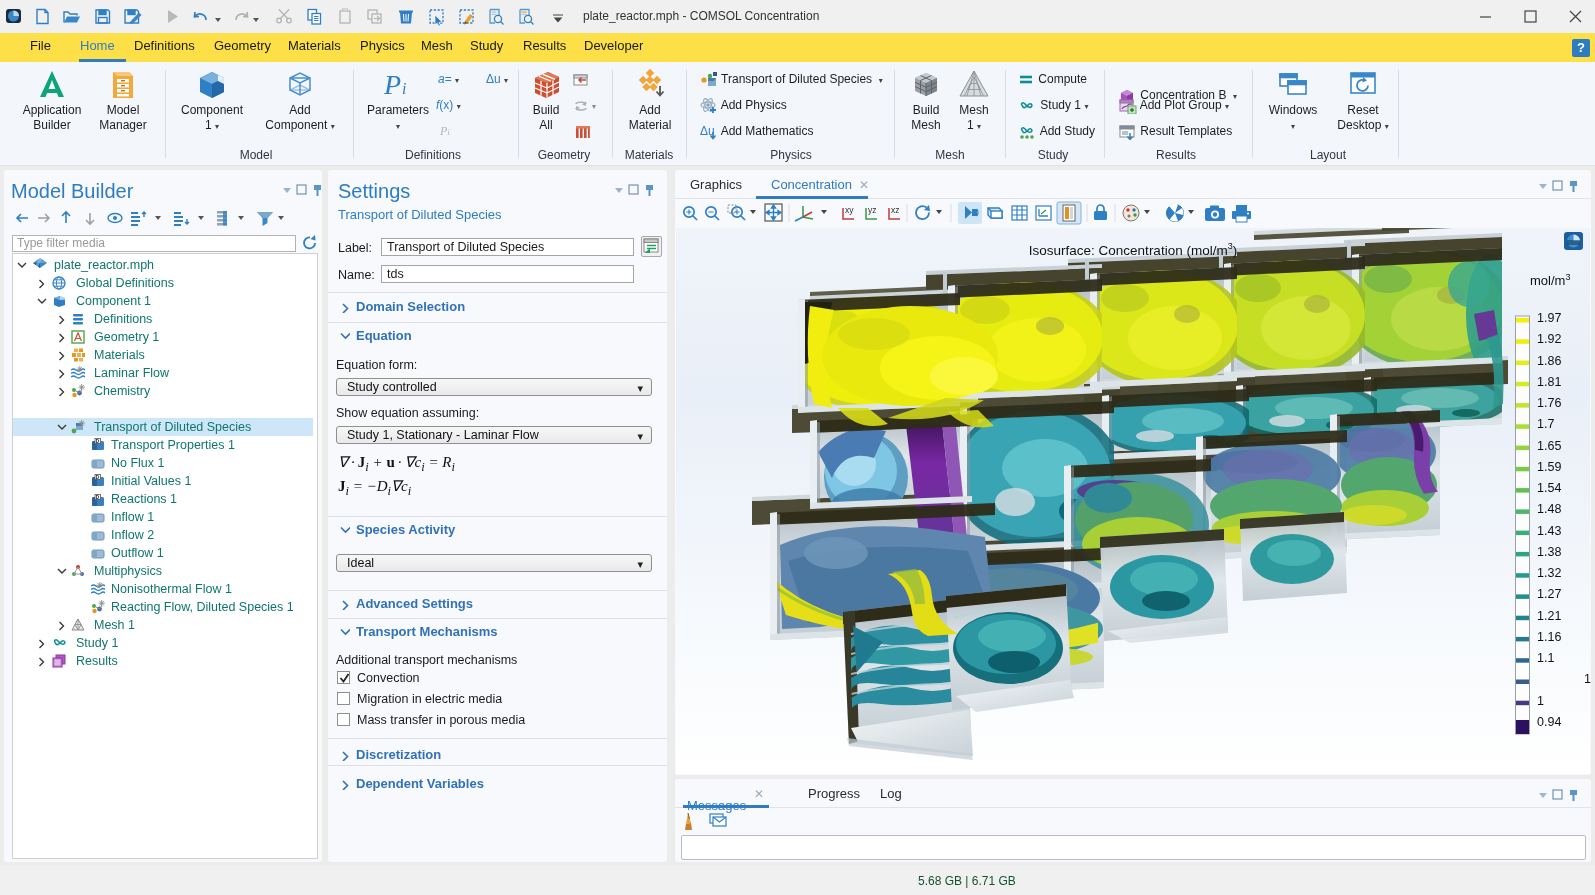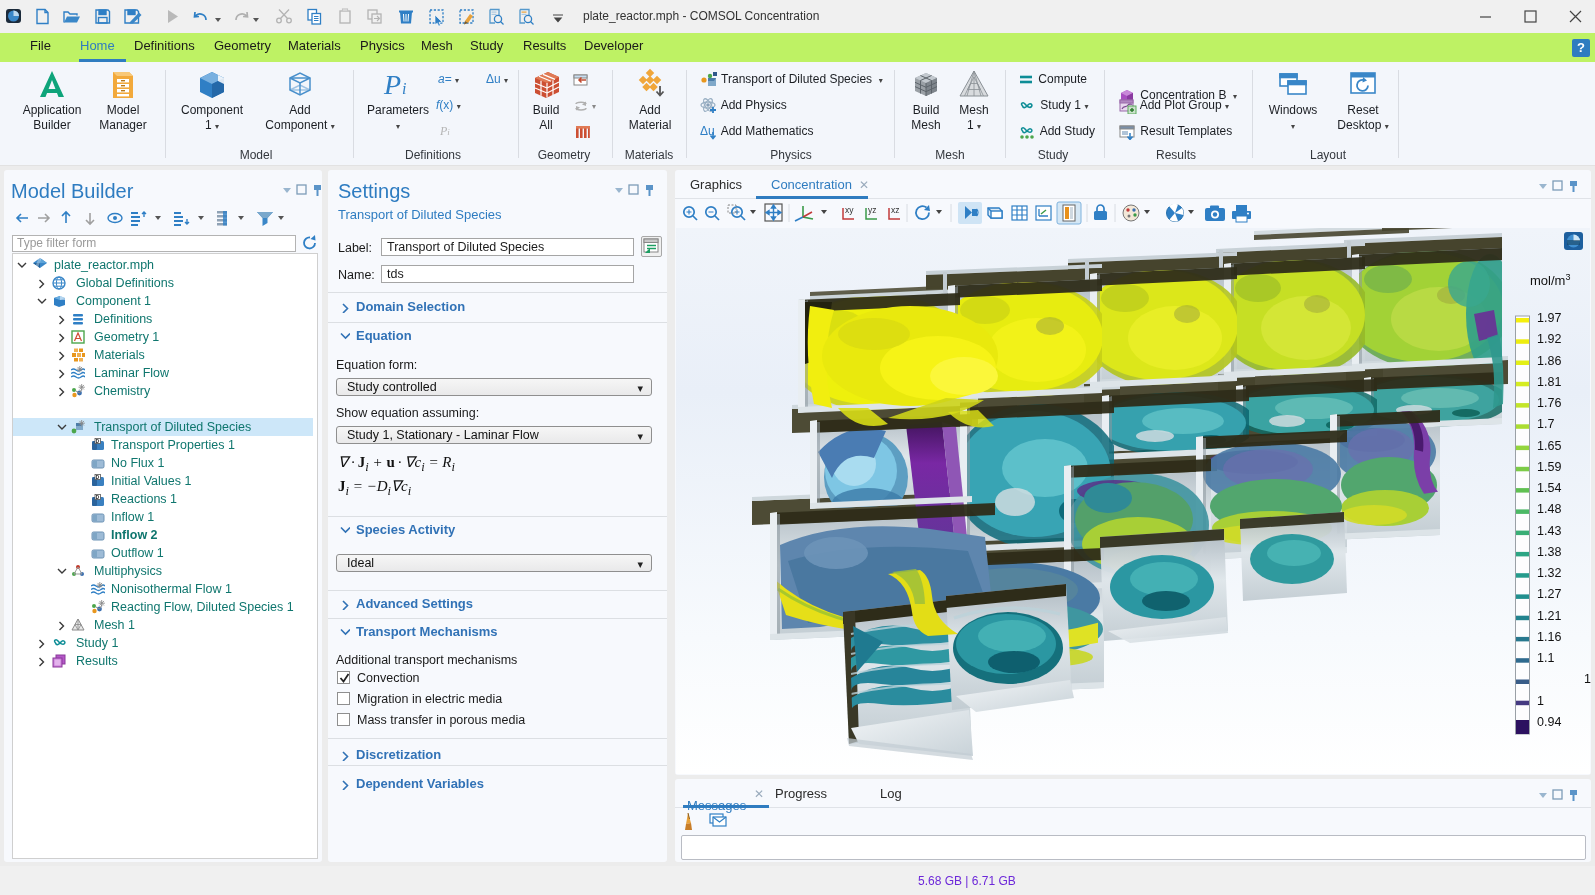--- a/index.html
+++ b/index.html
@@ -2,21 +2,21 @@
 <html><head>
 <meta charset="utf-8">
 <style>
 * { margin:0; padding:0; box-sizing:border-box; }
 html,body { width:1595px; height:895px; overflow:hidden; font-family:"Liberation Sans", sans-serif; }
 body { background:#f0f0f0; position:relative; font-size:12.5px; color:#1a1a1a; }
 
 #titlebar { position:absolute; left:0; top:0; width:1595px; height:33px; background:#f0f0f0; }
 #titlebar .ttl { position:absolute; left:583px; top:9px; font-size:12px; color:#333; }
 
-#menubar { position:absolute; left:0; top:33px; width:1595px; height:29px; background:#bef264; }
+#menubar { position:absolute; left:0; top:33px; width:1595px; height:29px; background:#fde047; }
 .menu-item { position:absolute; top:5px; font-size:13px; color:#1a1a1a; }
 .menu-item.active { color:#2f7cc0; }
 #home-underline { position:absolute; left:79px; top:26px; width:47px; height:3px; background:#2f7cc0; }
 
 #ribbon { position:absolute; left:0; top:62px; width:1595px; height:104px; background:#f3f6fb; border-bottom:1px solid #e2e2e2; }
 .rsep { position:absolute; top:8px; height:88px; width:1px; background:#d9dce2; }
 .rlabel { position:absolute; top:86px; font-size:12px; color:#33373d; width:120px; text-align:center; }
 .bigbtn { position:absolute; top:4px; text-align:center; font-size:12px; color:#1b1e23; line-height:15px; }
 .bigbtn .bicon { display:block; margin:2px auto 3px auto; width:32px; height:32px; }
 .smallbtn { position:absolute; font-size:12px; color:#1b1e23; height:18px; line-height:18px; white-space:nowrap; }
@@ -54,21 +54,21 @@
 .tab { position:absolute; top:7px; font-size:13px; color:#2b2b2b; }
 .tab.active { color:#2f7cc0; }
 #gfx-toolbar { position:absolute; left:0px; top:30px; width:741px; height:28px; }
 #plotarea { position:absolute; left:1px; top:58px; width:914px; height:546px; background:linear-gradient(#f0f4fa 0%, #e9eff8 30%, #f7fafd 75%, #ffffff 100%); }
 #plot-title { position:absolute; left:0; top:13px; width:100%; text-align:center; font-size:13.5px; color:#111; }
 
 #messages { left:675px; top:613px; width:916px; height:83px; }
 #msg-input { position:absolute; left:6px; top:56px; width:905px; height:25px; background:#fff; border:1px solid #b9bcc4; border-radius:2px; }
 
 #statusbar { position:absolute; left:0; top:866px; width:1595px; height:29px; background:#f0f0f0; }
-#statusbar span { position:absolute; left:918px; top:8px; font-size:12px; color:#6d28d9; }
+#statusbar span { position:absolute; left:918px; top:8px; font-size:12px; color:#14532d; }
 .ico { display:inline-block; vertical-align:middle; }
 </style>
 </head>
 <body>
 <svg width="0" height="0" style="position:absolute">
 <defs>
 <g id="i-mph">
         <polygon points="7,0 14,5 7,10 0,5" fill="#3a87c8"></polygon>
         <polygon points="7,0 14,5 7,5" fill="#5ea4d8"></polygon>
         <polygon points="0,5 7,5 7,10" fill="#206099"></polygon>
@@ -540,21 +540,21 @@
             <rect x="209" y="3" width="4" height="14.5" fill="#2f7fc5" opacity="0.8"></rect>
           </g>
         <path d="M224 8 L230 8 L227 12 Z" fill="#555"></path>
         <g>
             <path d="M243 4 L259 4 L253.5 10 L253.5 15 L248.5 18 L248.5 10 Z" fill="#3a87c8"></path>
             <path d="M243 4 L259 4 L253.5 10 L248.5 10 Z" fill="#7aa8cc"></path>
           </g>
         <path d="M264 8 L270 8 L267 12 Z" fill="#555"></path>
       </svg>
     </div>
-    <div id="mb-filter">Type filter form</div>
+    <div id="mb-filter">Type filter media</div>
     <svg style="position:absolute; left:297px; top:64px;" width="18" height="18">
         <path d="M14 9 A 5.5 5.5 0 1 1 9 3.5" fill="none" stroke="#2f7fc5" stroke-width="1.8"></path>
         <path d="M14 1 L14.5 6.5 L9.5 5 Z" fill="#2f7fc5"></path>
       </svg>
     <div id="mb-tree">
       <div class="trow" style="top:2px;">
           <svg class="ticon" style="left:4px; top:5px; width:10px; height:10px;">
             <use href="#a-d"></use>
           </svg>
           <svg class="ticon" style="left:20px;">
@@ -666,21 +666,21 @@
             <use href="#i-dom" transform="translate(0,2)"></use>
           </svg>
           <span class="tlabel" style="left:98px;">Reactions 1</span>
         </div>
       <div class="trow" style="top:254px;">
           <svg class="ticon" style="left:78px;">
             <use href="#i-bnd"></use>
           </svg>
           <span class="tlabel" style="left:98px;">Inflow 1</span>
         </div>
-      <div class="trow" style="top:272px;font-weight:bold;">
+      <div class="trow" style="top:272px;">
           <svg class="ticon" style="left:78px;">
             <use href="#i-bnd"></use>
           </svg>
           <span class="tlabel" style="left:98px;">Inflow 2</span>
         </div>
       <div class="trow" style="top:290px;">
           <svg class="ticon" style="left:78px;">
             <use href="#i-bnd"></use>
           </svg>
           <span class="tlabel" style="left:98px;">Outflow 1</span>
@@ -1296,20 +1296,21 @@
 <ellipse cx="234" cy="128" rx="88" ry="50" fill="#e9e90d"></ellipse>
 <ellipse cx="262" cy="140" rx="58" ry="32" fill="#f6f316"></ellipse>
 <ellipse cx="288" cy="148" rx="34" ry="19" fill="#fbf73a"></ellipse>
 <ellipse cx="198" cy="106" rx="36" ry="16" fill="#d8da12" opacity="0.75"></ellipse>
 <path d="M308 172 Q272 196 212 190 L270 170 Z" fill="#cdd41a" opacity="0.9"></path>
 <path d="M162 180 Q182 204 212 196 L192 180 Z" fill="#d8dd16" opacity="0.9"></path>
 <path d="M272 184 Q292 204 318 198 L302 182 Z" fill="#d8dd16" opacity="0.85"></path>
 <path d="M798 86 L818 82 L822 108 L803 113 Z" fill="#6a2f96" opacity="0.9"></path>
 <path d="M811 110 Q821 140 817 180 L827 176 Q829 136 823 106 Z" fill="#2f988e" opacity="0.9"></path>
 </svg>
+      <div id="plot-title">Isosurface: Concentration (mol/m<sup style="font-size:9px;">3</sup>)</div>
       <div style="position:absolute; left:888px; top:4px; width:19px; height:18px; background:#1d5f9e; border-radius:3px;"><svg width="19" height="18">
             <circle cx="9.5" cy="9" r="6.5" fill="#3f8fd0"></circle>
             <path d="M9.5 2.5 A 6.5 6.5 0 0 1 16 9 L9.5 9 Z" fill="#cfe6f5"></path>
             <rect x="3" y="8" width="13" height="5" fill="#17425f" opacity="0.6"></rect>
           </svg></div>
       <div style="position:absolute; left:854px; top:44px; font-size:13px; color:#111;">mol/m<sup style="font-size:9px;">3</sup></div>
       <svg style="position:absolute; left:839px; top:86px;" width="70" height="425">
 <rect x="0.5" y="2" width="14" height="418" fill="#fdfdfe" stroke="#9aa0a6" stroke-width="1"></rect>
 <rect x="1" y="4.0" width="13" height="4.5" fill="#f5ef0c"></rect>
 <rect x="1" y="25.3" width="13" height="4.5" fill="#eded10"></rect>
@@ -1352,21 +1353,21 @@
 <div style="position:absolute; left:908px; top:444px; font-size:12.5px; color:#111;">1.05</div>
 <div style="position:absolute; left:861px; top:466px; font-size:12.5px; color:#111;">1</div>
 <div style="position:absolute; left:861px; top:487px; font-size:12.5px; color:#111;">0.94</div>
     </div>
   </div>
 
   <div class="panel" id="messages">
     <div class="tabbar">
       <span class="tab active" style="left:12px;margin-top:12px;">Messages</span>
       <span style="position:absolute; left:79px; top:8px; color:#9aabbd; font-size:12px;">✕</span>
-      <span class="tab" style="left:100px;">Progress</span>
+      <span class="tab" style="left:133px;">Progress</span>
       <span class="tab" style="left:205px;">Log</span>
       <div style="position:absolute; left:8px; top:26px; width:86px; height:3px; background:#2f7cc0;"></div>
       <div class="pt-icons" style="left:864px; top:10px;"><svg width="40" height="12">
             <path d="M0 4 L8 4 L4 9 Z" fill="#9ab6cf"></path>
             <rect x="14" y="1" width="9" height="9" fill="none" stroke="#7d9cb8" stroke-width="1.3"></rect>
             <g fill="#5b94c8">
               <rect x="31" y="1" width="7" height="5"></rect>
               <rect x="33.5" y="6" width="2" height="6"></rect>
             </g>
           </svg></div>

